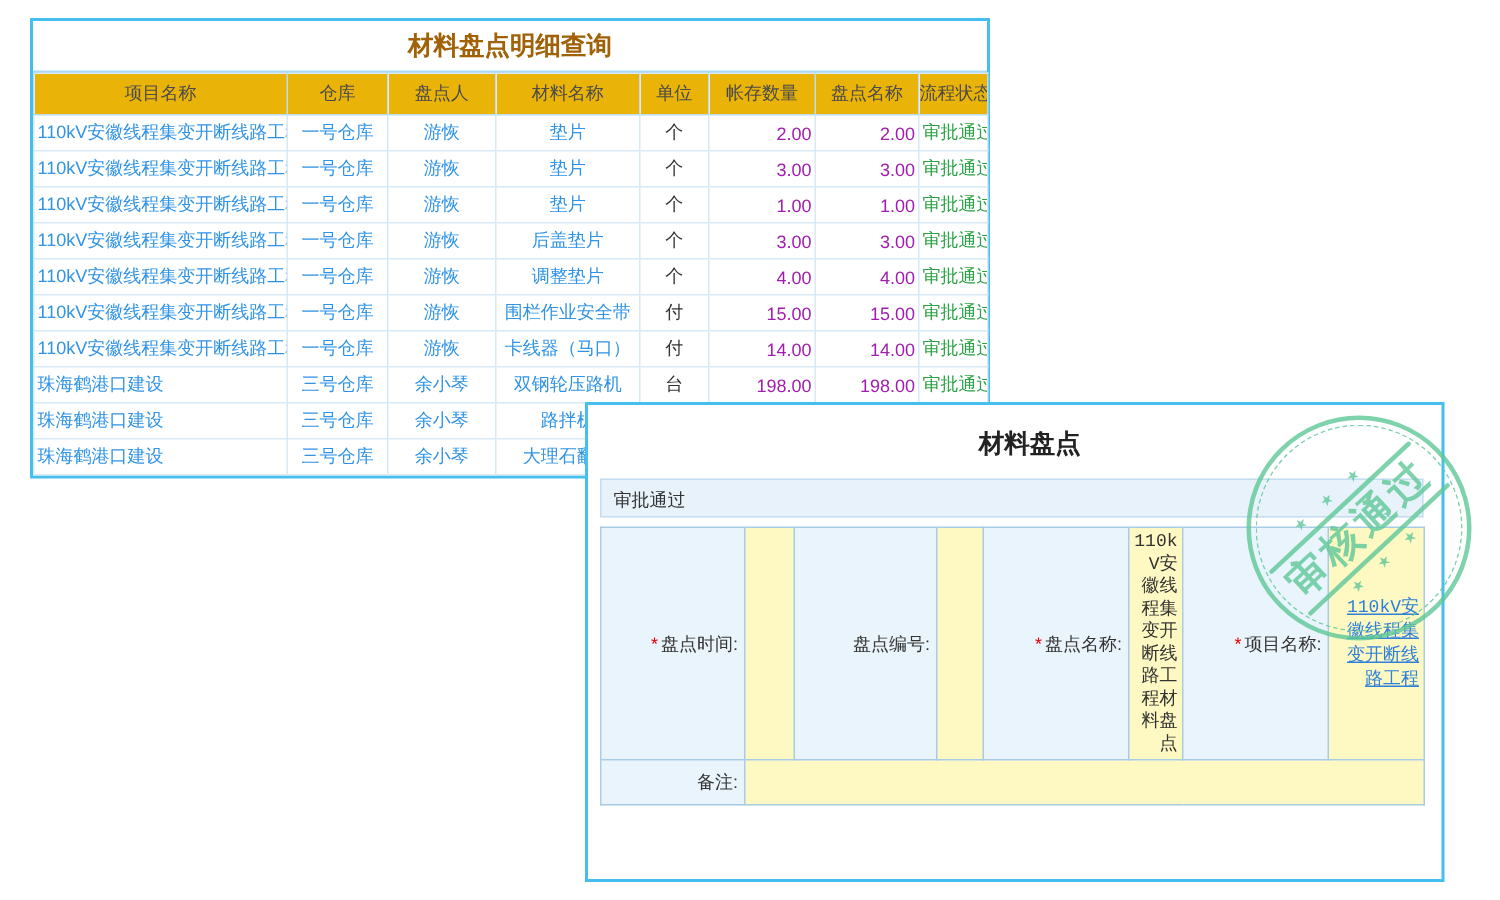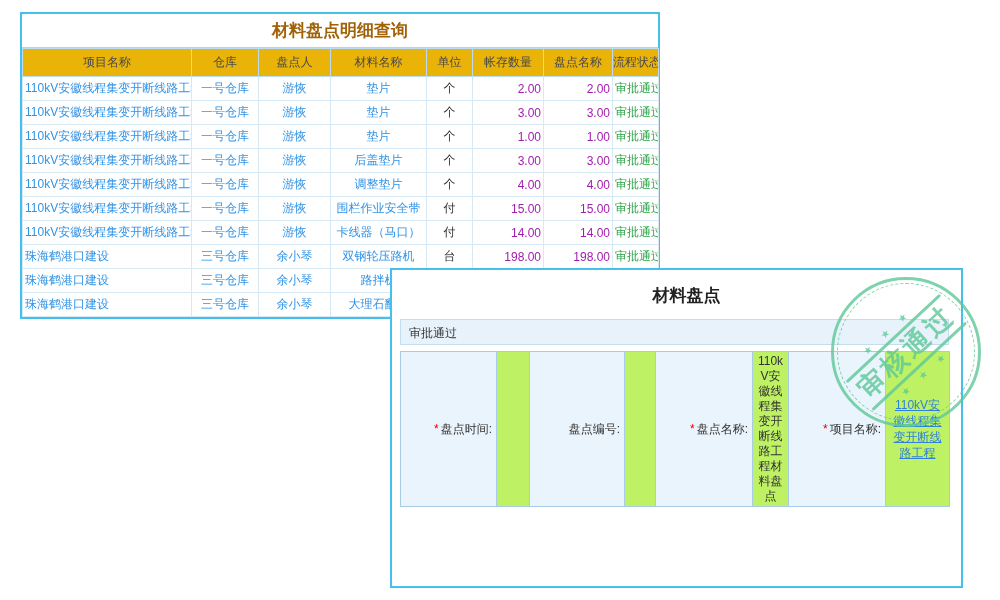--- a/index.html
+++ b/index.html
@@ -26,21 +26,21 @@
   
   .form-panel{position:absolute;left:390px;top:268px;width:573px;height:320px;background:#fff;
     border:2px solid #45bfee;box-sizing:border-box;z-index:20;}
   .f-title{margin-top:14px;text-align:center;font-size:17px;font-weight:bold;color:#222;margin-left:20px;}
   .f-section{margin:12px 0 0 8px;width:549px;height:26px;line-height:26px;box-sizing:border-box;
     background:#e7f2fb;border:1px solid #c5ddf0;padding-left:8px;font-size:12px;color:#333;}
   .f-table{border-collapse:collapse;table-layout:fixed;width:549px;margin:6px 0 0 8px;
     font-size:12px;color:#333;}
   .f-table td{border:1px solid #a9cce6;vertical-align:middle;box-sizing:border-box;}
   .f-table .lbl{background:#eaf4fc;text-align:right;padding:2px 4px 2px 2px;line-height:15px;margin-top:28px;}
-  .f-table .val{background:#bef264;text-align:center;padding:2px 3px;word-break:break-all;line-height:15px;}
+  .f-table .val{background:#fef9c3;text-align:right;padding:2px 3px;word-break:break-all;line-height:15px;font-family:Liberation Mono, monospace;}
   .req{color:#e60000;margin-right:2px;}
   .f-link{color:#2f80d8;text-decoration:underline;line-height:16px;word-break:break-all;cursor:pointer;}
   .row-main{height:154px;}
   .row-mid{height:48px;}
   .row-remark{height:30px;}
 
   
   .stamp{position:absolute;left:831px;top:277px;width:150px;height:150px;z-index:30;
     opacity:.8;pointer-events:none;}
   .stamp-ring-outer{position:absolute;inset:0;border:3px solid #5ec898;border-radius:50%;box-sizing:border-box;}
@@ -204,20 +204,24 @@
           <tr class="row-main">
         <td class="lbl"><span class="req">*</span><span>盘点时间:</span></td>
         <td class="val"></td>
         <td class="lbl">盘点编号:</td>
         <td class="val"></td>
         <td class="lbl"><span class="req">*</span><span>盘点名称:</span></td>
         <td class="val">110kV安徽线程集变开断线路工程材料盘点</td>
         <td class="lbl"><span class="req">*</span><span>项目名称:</span></td>
         <td class="val"><a class="f-link">110kV安徽线程集变开断线路工程</a></td>
       </tr>
+      <tr class="row-remark">
+        <td class="lbl">备注:</td>
+        <td class="val" colspan="7"></td>
+      </tr>
     </tbody>
       </table>
   </section>
 
   <div class="stamp">
     <div class="stamp-ring-outer"></div>
     <div class="stamp-ring-inner"></div>
     <div class="stamp-rot">
       <div class="stamp-stars">★ ★ ★</div>
       <div class="stamp-line"></div>

